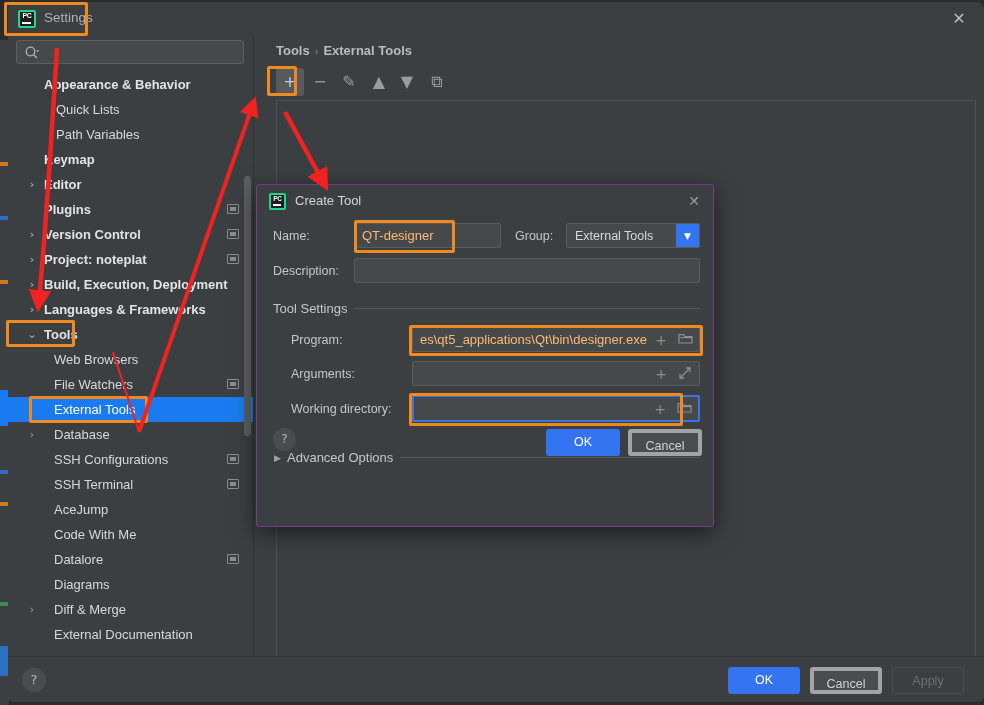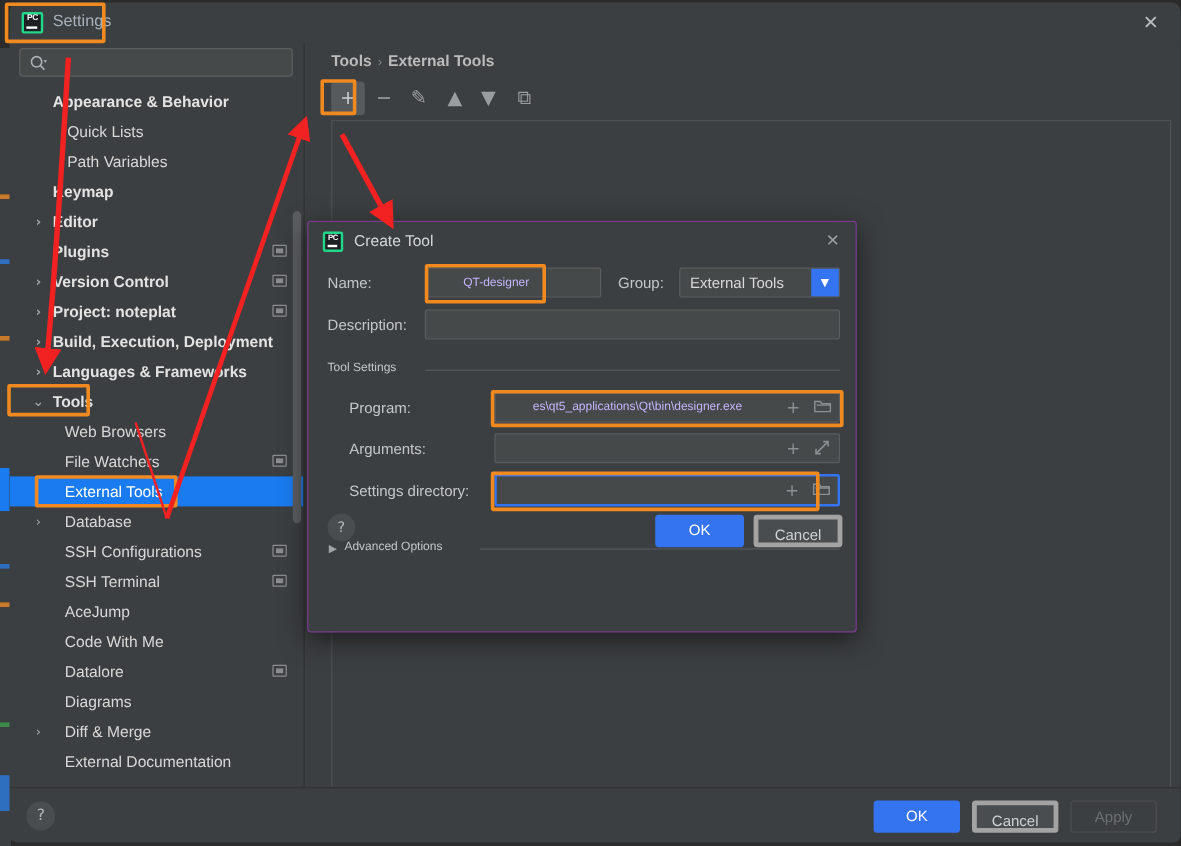--- a/index.html
+++ b/index.html
@@ -226,23 +226,23 @@
   .field {
     position: absolute;
     background: #45494a;
     border: 1px solid #5a5d5f;
     border-radius: 2px;
   }
   .field.focused { border: 2px solid #3574f0; }
   .field .fval {
     position: absolute; left: 7px; top: 0;
     height: 100%; line-height: 100%;
-    font-size: 10px; color: #c4b5fd;
+    font-size: 13px; color: #fdba74;
     white-space: nowrap; overflow: hidden;
-    display: flex; align-items: center; margin-left: 24px;
+    display: flex; align-items: center;
   }
   .caret {
     display: inline-block; width: 1px; height: 13px;
     background: #d8d8d8; vertical-align: middle;
     margin: 0 0 0 0;
   }
   .fld-icon {
     position: absolute; top: 50%; transform: translateY(-50%);
     width: 16px; height: 16px;
     color: #8d9093; font-size: 14px; text-align: center; line-height: 16px;
@@ -261,21 +261,21 @@
   .combo .carrow {
     position: absolute; right: 0; top: 0; width: 23px; height: 100%;
     background: #3574f0;
     color: #ffffff; font-size: 9px; text-align: center;
     display: flex; align-items: center; justify-content: center;
     font-family: "DejaVu Sans", sans-serif;
   }
 
   .group-head {
     position: absolute;
-    font-size: 10px; color: #c4c7ca;
+    font-size: 13px; color: #c4c7ca;
   }
   .group-rule {
     position: absolute;
     height: 1px; background: #55595b;
   }
   .disclosure {
     position: absolute;
     color: #a0a3a6; font-size: 9px;
     font-family: "DejaVu Sans", sans-serif;
   }
@@ -518,21 +518,21 @@
       <div class="fld-icon" style="right:30px;">+</div>
       <div class="fld-icon" style="right:6px;">
         <svg width="14" height="14" viewBox="0 0 14 14">
           <path d="M8 2 L12 2 L12 6" fill="none" stroke="#8d9093" stroke-width="1.3"></path>
           <path d="M6 12 L2 12 L2 8" fill="none" stroke="#8d9093" stroke-width="1.3"></path>
           <path d="M12 2 L2 12" stroke="#8d9093" stroke-width="1.3"></path>
         </svg>
       </div>
     </div>
 
-    <div class="dlg-label" style="left:34px; top:217px;">Settings directory:</div>
+    <div class="dlg-label" style="left:34px; top:217px;">Working directory:</div>
     <div class="field focused" style="left:155px; top:210px; width:288px; height:27px;">
       <div class="fld-icon" style="right:30px;">+</div>
       <div class="fld-icon" style="right:6px;">
         <svg width="15" height="13" viewBox="0 0 15 13">
           <path d="M1 3 L1 11 L14 11 L14 4.5 L7 4.5 L5.6 2.6 L1 2.6 Z" fill="none" stroke="#8d9093" stroke-width="1.2"></path>
           <path d="M2.5 5.6 L14 5.6" stroke="#8d9093" stroke-width="1.2"></path>
         </svg>
       </div>
     </div>
 

